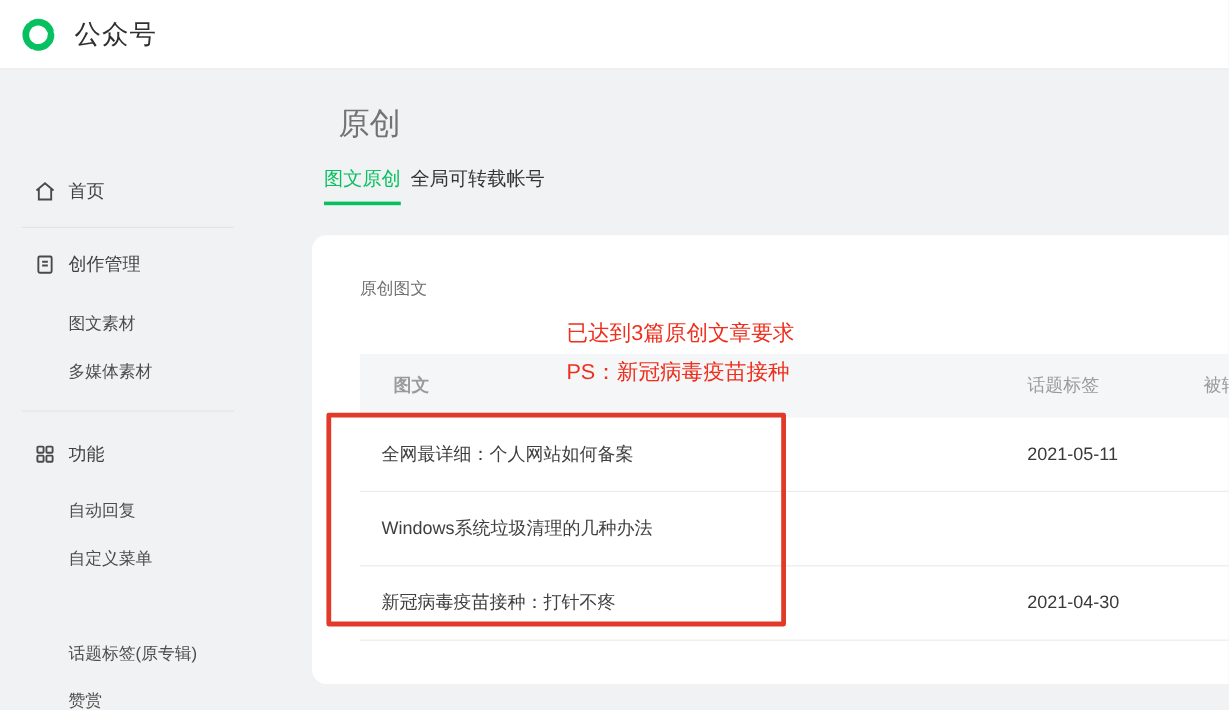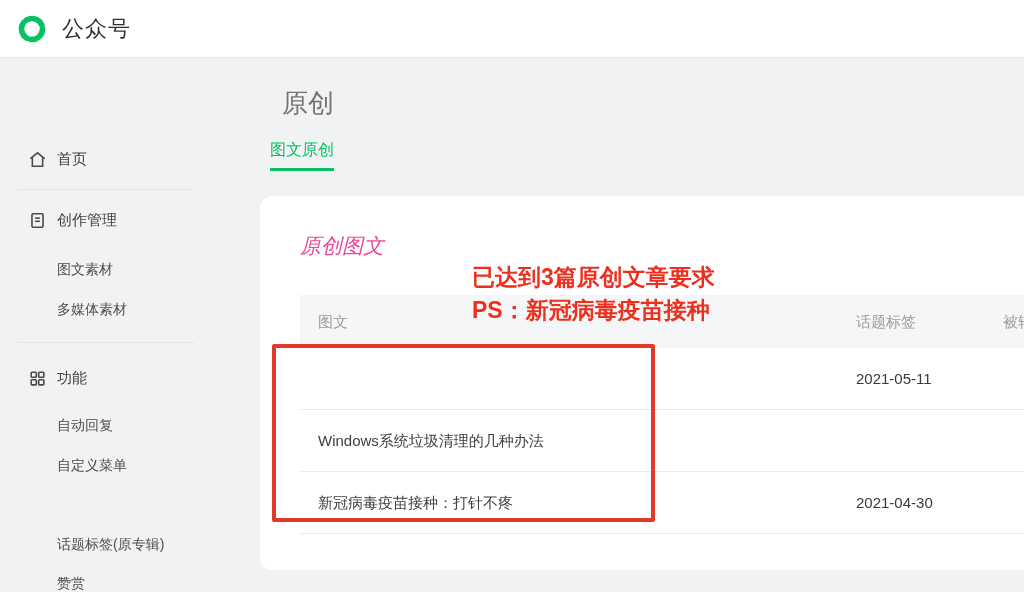--- a/index.html
+++ b/index.html
@@ -25,33 +25,33 @@
   .side-row.sub .lbl{font-size:14px;color:#4d4d4d;}
   .side-divider{position:absolute;left:18px;width:177px;height:1px;background:#e5e5e5;}
 
   
   .main-title{position:absolute;left:282px;top:86px;font-size:26px;font-weight:500;color:#737373;}
   .tabs{position:absolute;left:258px;top:142px;display:flex;gap:8px;margin-left:12px;}
   .tab{font-size:16px;line-height:16px;padding-bottom:10px;color:#353535;cursor:pointer;white-space:nowrap;}
   .tab.active{color:var(--accent-green);border-bottom:3px solid var(--accent-green);}
 
   .card{position:absolute;left:260px;top:196px;width:805px;height:374px;background:#ffffff;border-radius:12px;}
-  .card-heading{position:absolute;left:40px;top:36px;font-size:21px;color:#ec4899;font-style:italic;}
+  .card-heading{position:absolute;left:40px;top:36px;font-size:14px;color:#737373;}
   .thead{position:absolute;left:40px;top:99px;width:765px;height:53px;background:#f5f6f7;}
   .thead span{position:absolute;top:0;line-height:53px;font-size:15px;color:#9b9b9b;white-space:nowrap;}
-  .th-article{left:18px;}
+  .th-article{left:28px;font-weight:bold;}
   .th-date{left:556px;}
   .th-repost{left:703px;}
   .tbody{position:absolute;left:40px;top:152px;width:765px;}
   .trow{position:relative;width:765px;height:62px;border-bottom:1px solid #ececec;}
   .trow .title{position:absolute;left:18px;top:0;line-height:62px;font-size:15px;color:#3f3f3f;white-space:nowrap;}
   .trow .date{position:absolute;left:556px;top:0;line-height:62px;font-size:15px;color:#3a3a3a;white-space:nowrap;}
 
   
-  .annotation{position:absolute;left:472px;top:261px;font-size:23px;line-height:33px;font-weight:700;color:var(--annotation-red);white-space:nowrap;z-index:5;}
+  .annotation{position:absolute;left:472px;top:261px;font-size:18px;line-height:33px;font-weight:400;color:var(--annotation-red);white-space:nowrap;z-index:5;}
   .red-box{position:absolute;left:272px;top:344px;width:383px;height:178px;border:4px solid var(--box-red);border-radius:2px;z-index:4;}
 </style>
 </head>
 <body>
 
 <div id="page">
 
   <header class="topbar">
     <svg class="logo" viewBox="0 0 48 48" fill="none">
       <path d="M 38 24 A 14 14 0 0 1 21.57 37.79" stroke="#07c160" stroke-width="7.5" stroke-linecap="round"></path>
@@ -119,33 +119,35 @@
     <div class="side-row sub" style="top:506px">
       <span class="lbl">赞赏</span>
     </div>
 
   </nav>
 
   <h1 class="main-title">原创</h1>
 
   <div class="tabs">
     <div class="tab active">图文原创</div>
+    <div class="tab">全局可转载帐号</div>
   </div>
 
   <section class="card">
     <div class="card-heading">原创图文</div>
 
     <div class="thead">
       <span class="th-article">图文</span>
       <span class="th-date">话题标签</span>
       <span class="th-repost">被转载</span>
     </div>
 
     <div class="tbody">
       <div class="trow">
+        <span class="title">全网最详细：个人网站如何备案</span>
         <span class="date">2021-05-11</span>
       </div>
       <div class="trow">
         <span class="title">Windows系统垃圾清理的几种办法</span>
       </div>
       <div class="trow">
         <span class="title">新冠病毒疫苗接种：打针不疼</span>
         <span class="date">2021-04-30</span>
       </div>
     </div>

